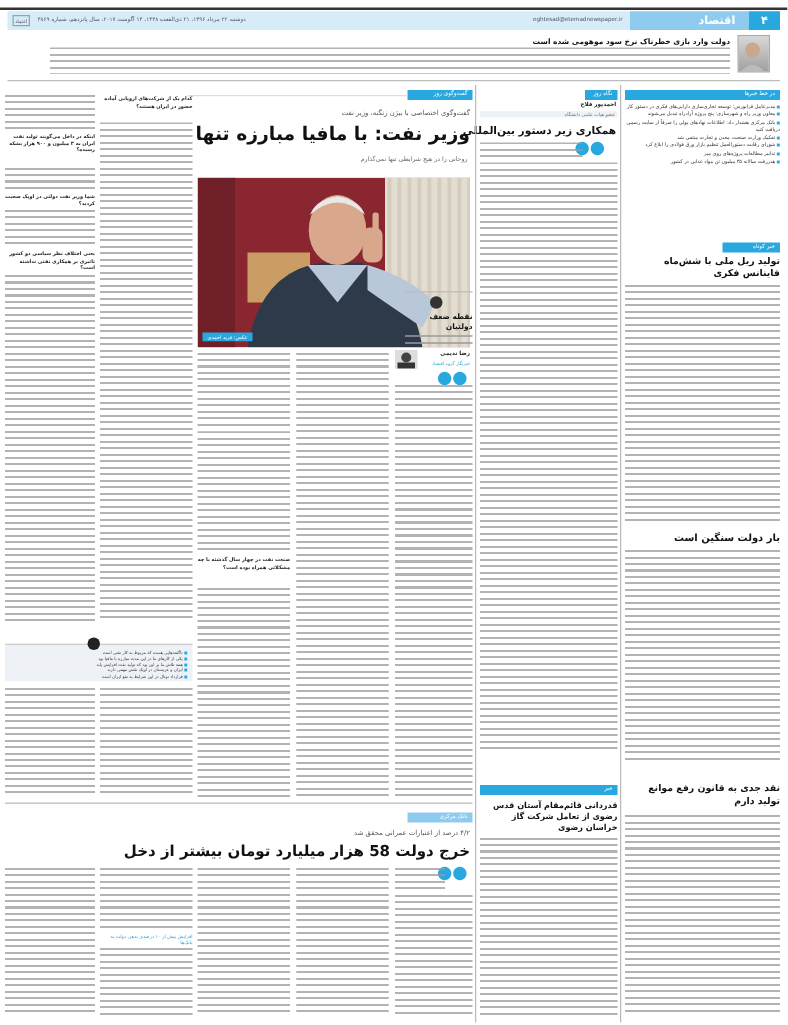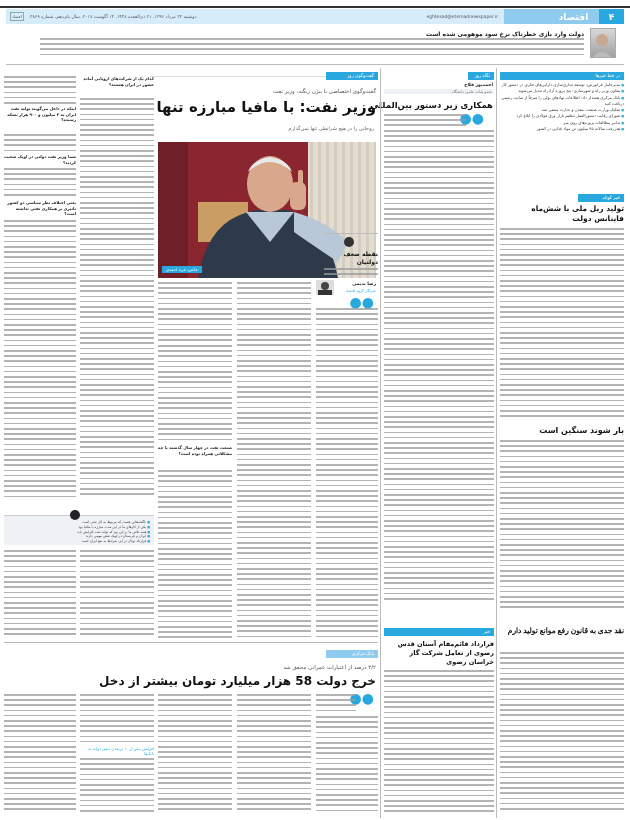--- a/index.html
+++ b/index.html
@@ -61,38 +61,38 @@
 <div class="bullets" style="left:500px; top:82px; width:124px;">
   <div>مدیرعامل فرابورس: توسعه تجاری‌سازی دارایی‌های فکری در دستور کار</div>
   <div>معاون وزیر راه و شهرسازی: پنج پروژه آزادراه تبدیل می‌شوند</div>
   <div>بانک مرکزی هشدار داد: اطلاعات نهادهای پولی را صرفاً از سایت رسمی دریافت کنید</div>
   <div>تفکیک وزارت صنعت، معدن و تجارت منتفی شد</div>
   <div>شورای رقابت دستورالعمل تنظیم بازار ورق فولادی را ابلاغ کرد</div>
   <div>تدابیر مطالعات پروژه‌های روی میز</div>
   <div>هدررفت سالانه ۳۵ میلیون تن مواد غذایی در کشور</div>
 </div>
 <div class="tag" style="left:578px; top:194px; width:46px;">خبر کوتاه</div>
-<h2 style="left:500px; top:204px; width:124px; font-size:7.5px; line-height:10px;">تولید ریل ملی با شش‌ماه فاینانس دولت</h2>
+<h2 style="left:500px; top:204px; width:124px; font-size:7.5px; line-height:10px;">تولید ریل ملی با شش‌ماه فاینانس فکری</h2>
 <div class="col lines" style="left:500px; top:228px; width:124px; height:192px;"></div>
-<h2 style="left:500px; top:426px; width:124px; font-size:8px;">بار شوند سنگین است</h2>
+<h2 style="left:500px; top:426px; width:124px; font-size:8px;">بار دولت سنگین است</h2>
 <div class="col lines" style="left:500px; top:440px; width:124px; height:170px;"></div>
-<h2 style="left:500px; top:626px; width:124px; font-size:7.5px; line-height:10px;font-family:Liberation Serif, serif;">نقد جدی به قانون رفع موانع تولید دارم</h2>
+<h2 style="left:500px; top:626px; width:124px; font-size:7.5px; line-height:10px;">نقد جدی به قانون رفع موانع تولید دارم</h2>
 <div class="col lines" style="left:500px; top:652px; width:124px; height:160px;"></div>
 
 <div class="vsep" style="left:496px; top:68px; height:750px;"></div>
 
 <div class="tag" style="left:468px; top:72px; width:26px;">نگاه روز</div>
 <div style="position:absolute; right:137px; top:82px; font-size:4.5px; font-weight:bold;">احمدپور فلاح</div>
 <div style="position:absolute; left:384px; top:89px; width:110px; font-size:3.8px; color:#777; background:#eef2f6; padding:0 2px; text-align:right;">عضو هیات علمی دانشگاه</div>
 <h2 style="right:137px; top:100px; font-size:8.5px;">همکاری زیر دستور بین‌المللی</h2>
 <div class="qmark" style="left:470px; top:114px;">●●</div>
 <div class="col lines" style="left:384px; top:114px; width:82px; height:14px;"></div>
 <div class="col lines" style="left:384px; top:130px; width:110px; height:470px;"></div>
 <div class="tag" style="left:384px; top:628px; width:110px;">خبر</div>
-<h2 style="left:384px; top:640px; width:110px; font-size:6.5px; line-height:9px;">قرارداد قائم‌مقام آستان قدس رضوی از تعامل شرکت گاز خراسان رضوی</h2>
+<h2 style="left:384px; top:640px; width:110px; font-size:6.5px; line-height:9px;">قدردانی قائم‌مقام آستان قدس رضوی از تعامل شرکت گاز خراسان رضوی</h2>
 <div class="col lines" style="left:384px; top:670px; width:110px; height:142px;"></div>
 
 <div class="vsep" style="left:380px; top:68px; height:750px;"></div>
 
 <div class="tag" style="left:326px; top:72px; width:52px;">گفت‌وگوی روز</div>
 <div class="hsep" style="left:150px; top:76px; width:176px; background:#ddd;"></div>
 <div style="position:absolute; right:254px; top:88px; font-size:5.5px; color:#555;">گفت‌وگوی اختصاصی با بیژن زنگنه، وزیر نفت</div>
 <h1 style="right:254px; top:98px; font-size:15px; line-height:18px;">وزیر نفت: با مافیا مبارزه تنها</h1>
 <div style="position:absolute; right:256px; top:125px; font-size:5px; color:#666;">روحانی را در هیچ شرایطی تنها نمی‌گذارم</div>
 

